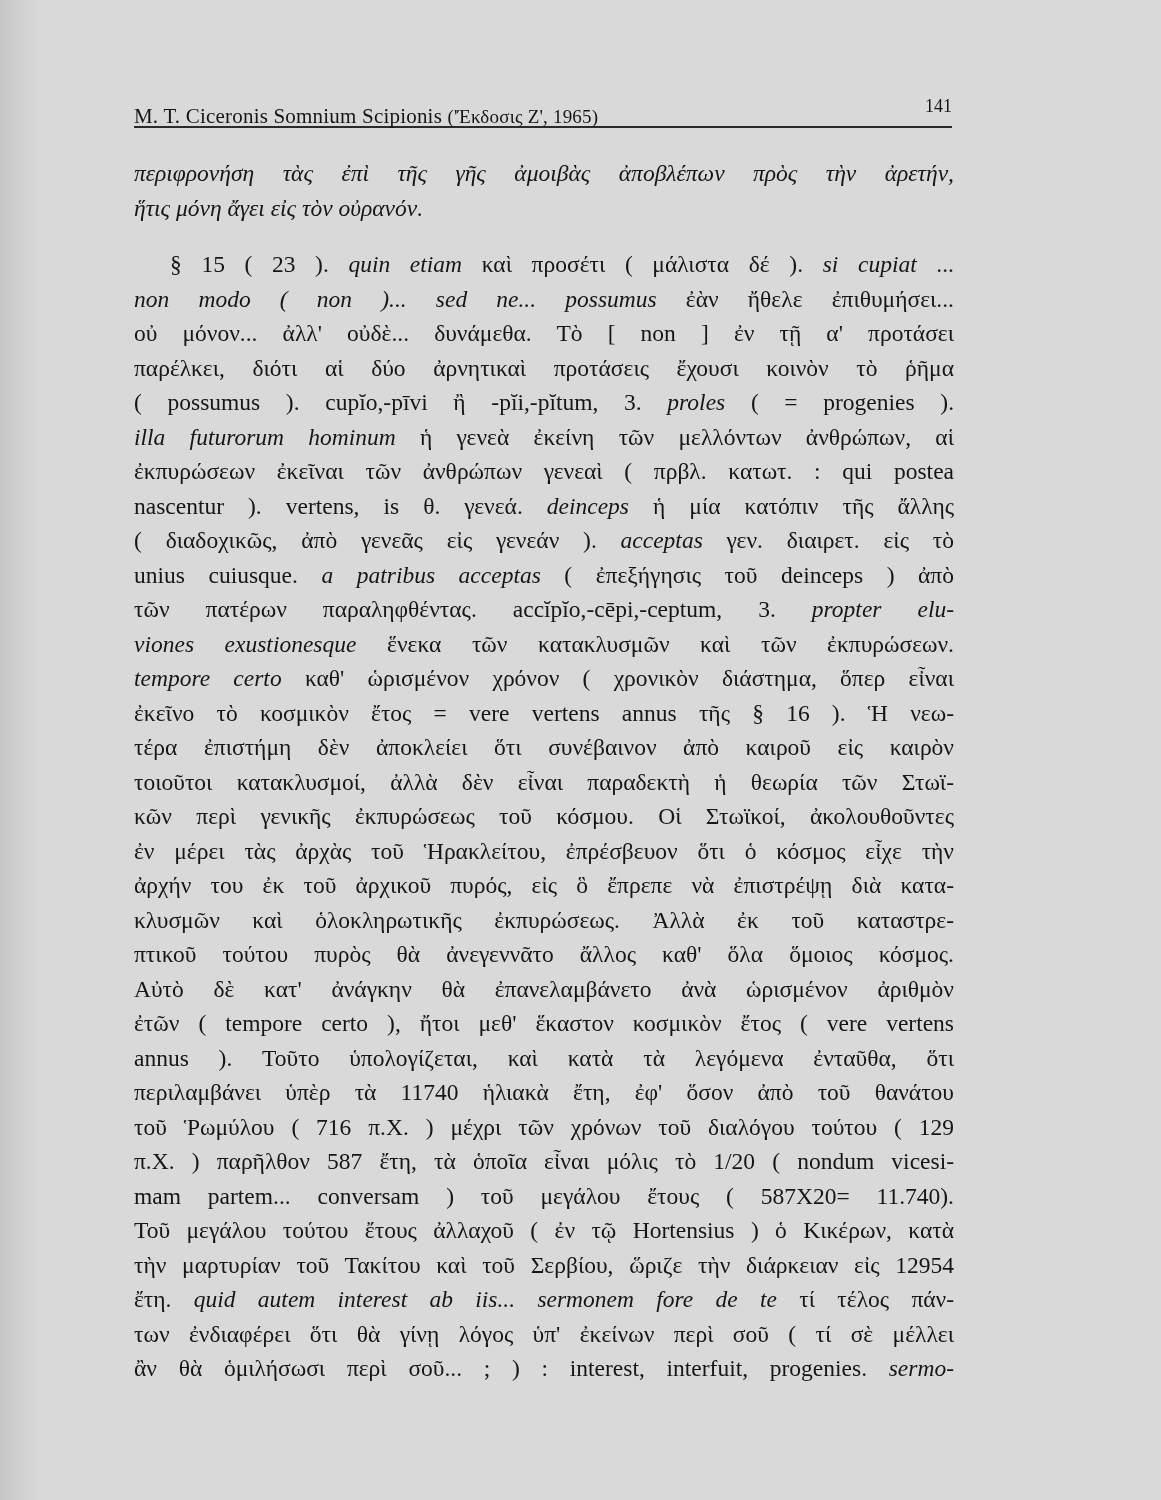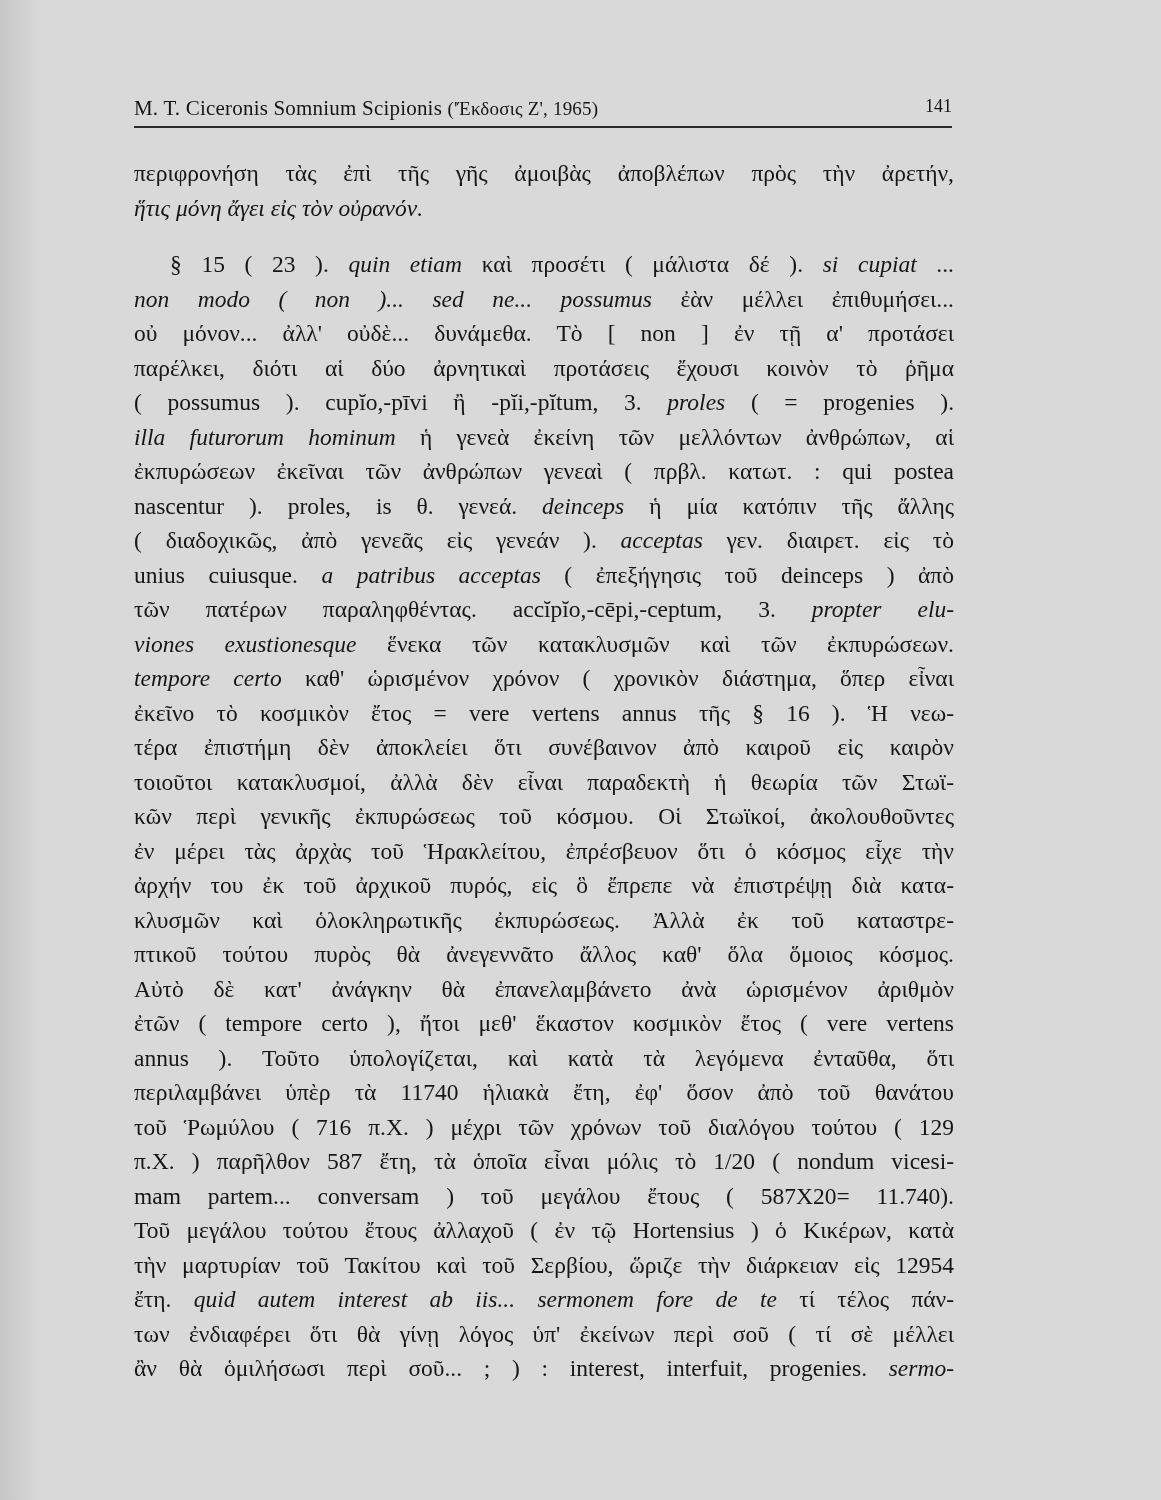--- a/index.html
+++ b/index.html
@@ -13,21 +13,21 @@
   .page-shade {
     position:absolute; left:0; top:0; width:40px; height:1500px;
     background:linear-gradient(to right,#c6c6c6,#d9d9d9);
   }
   .header {
     position:absolute; left:134px; top:96px; width:818px;
     height:30px;
     border-bottom:2px solid #2a2a2a;
   }
   .header .title {
-    position:absolute; left:0; top:0;
+    position:absolute; left:0; top:8px;
     font-family:"Liberation Serif", serif;
     font-size:21px; letter-spacing:0.2px;
   }
   .header .title .ed { font-size:19px; }
   .header .pagenum {
     position:absolute; right:0; top:0;
     font-family:"Liberation Serif", serif;
     font-size:18px;
   }
   .body-text {
@@ -54,33 +54,33 @@
 <div class="header">
   <span class="title">
     <span>M. T. Ciceronis Somnium Scipionis</span>
     <span class="ed">('Έκδοσις Ζ', 1965)</span>
   </span>
   <span class="pagenum">141</span>
 </div>
 
 <div class="body-text">
   <div>
-    <span class="line" style="">περιφρονήση τὰς ἐπὶ τῆς γῆς ἀμοιβὰς ἀποβλέπων πρὸς τὴν ἀρετήν,</span>
+    <span class="line" style="font-style:italic;">περιφρονήση τὰς ἐπὶ τῆς γῆς ἀμοιβὰς ἀποβλέπων πρὸς τὴν ἀρετήν,</span>
     <span class="line last" style="font-style:italic;">ἥτις μόνη ἄγει εἰς τὸν οὐρανόν.</span>
   </div>
   <div class="gap"></div>
   <div id="commentary">
       <span class="line indent"><span>§ 15 ( 23 ). </span><i>quin etiam</i><span> καὶ προσέτι ( μάλιστα δέ ). </span><i>si cupiat</i><span> ...</span></span>
-      <span class="line"><i>non modo ( non )... sed ne... possumus</i><span> ἐὰν μέλλει ἐπιθυμήσει...</span></span>
+      <span class="line"><i>non modo ( non )... sed ne... possumus</i><span> ἐὰν ἤθελε ἐπιθυμήσει...</span></span>
       <span class="line"><span>οὐ μόνον... ἀλλ' οὐδὲ... δυνάμεθα. Τὸ [ non ] ἐν τῇ α' προτάσει</span></span>
       <span class="line"><span>παρέλκει, διότι αἱ δύο ἀρνητικαὶ προτάσεις ἔχουσι κοινὸν τὸ ῥῆμα</span></span>
       <span class="line"><span>( possumus ). cupĭo,-pīvi ἢ -pĭi,-pĭtum, 3. </span><i>proles</i><span> ( = progenies ).</span></span>
       <span class="line"><i>illa futurorum hominum</i><span> ἡ γενεὰ ἐκείνη τῶν μελλόντων ἀνθρώπων, αἱ</span></span>
       <span class="line"><span>ἐκπυρώσεων ἐκεῖναι τῶν ἀνθρώπων γενεαὶ ( πρβλ. κατωτ. : qui postea</span></span>
-      <span class="line"><span>nascentur ). proles, is θ. γενεά. </span><i>deinceps</i><span> ἡ μία κατόπιν τῆς ἄλλης</span></span>
+      <span class="line"><span>nascentur ). vertens, is θ. γενεά. </span><i>deinceps</i><span> ἡ μία κατόπιν τῆς ἄλλης</span></span>
       <span class="line"><span>( διαδοχικῶς, ἀπὸ γενεᾶς εἰς γενεάν ). </span><i>acceptas</i><span> γεν. διαιρετ. εἰς τὸ</span></span>
       <span class="line"><span>unius cuiusque. </span><i>a patribus acceptas</i><span> ( ἐπεξήγησις τοῦ deinceps ) ἀπὸ</span></span>
       <span class="line"><span>τῶν πατέρων παραληφθέντας. accĭpĭo,-cēpi,-ceptum, 3. </span><i>propter elu-</i></span>
       <span class="line"><i>viones exustionesque</i><span> ἕνεκα τῶν κατακλυσμῶν καὶ τῶν ἐκπυρώσεων.</span></span>
       <span class="line"><i>tempore certo</i><span> καθ' ὡρισμένον χρόνον ( χρονικὸν διάστημα, ὅπερ εἶναι</span></span>
       <span class="line"><span>ἐκεῖνο τὸ κοσμικὸν ἔτος = vere vertens annus τῆς § 16 ). Ἡ νεω-</span></span>
       <span class="line"><span>τέρα ἐπιστήμη δὲν ἀποκλείει ὅτι συνέβαινον ἀπὸ καιροῦ εἰς καιρὸν</span></span>
       <span class="line"><span>τοιοῦτοι κατακλυσμοί, ἀλλὰ δὲν εἶναι παραδεκτὴ ἡ θεωρία τῶν Στωϊ-</span></span>
       <span class="line"><span>κῶν περὶ γενικῆς ἐκπυρώσεως τοῦ κόσμου. Οἱ Στωϊκοί, ἀκολουθοῦντες</span></span>
       <span class="line"><span>ἐν μέρει τὰς ἀρχὰς τοῦ Ἡρακλείτου, ἐπρέσβευον ὅτι ὁ κόσμος εἶχε τὴν</span></span>

